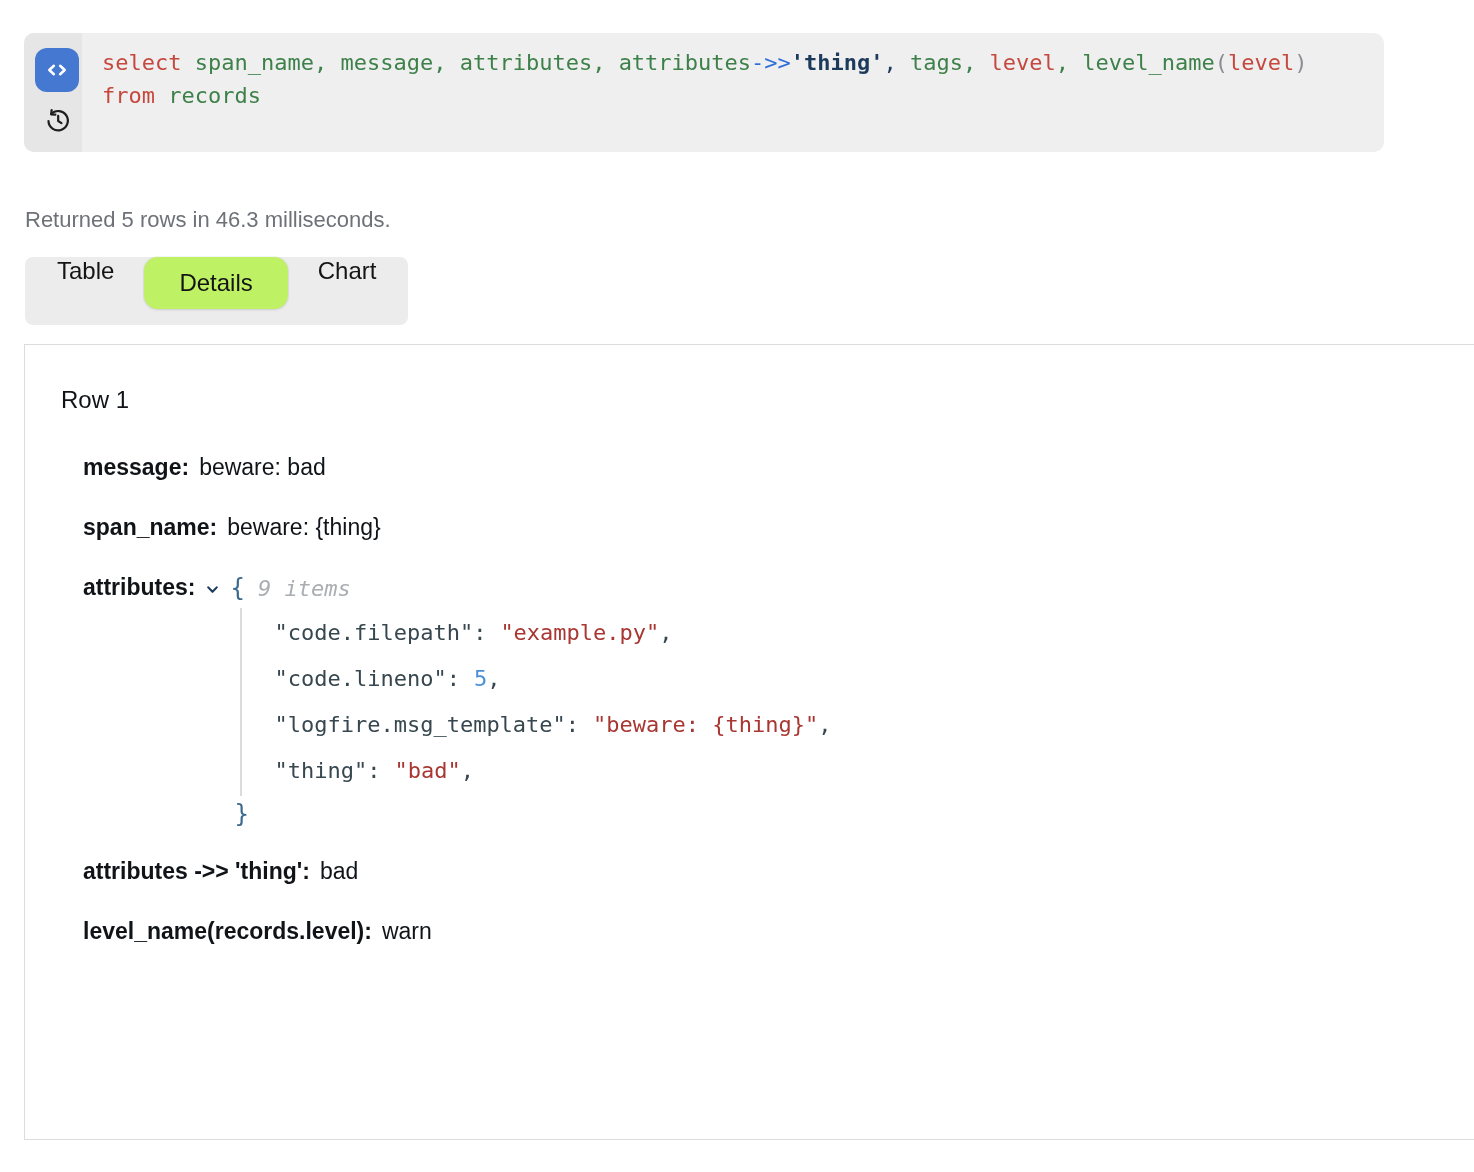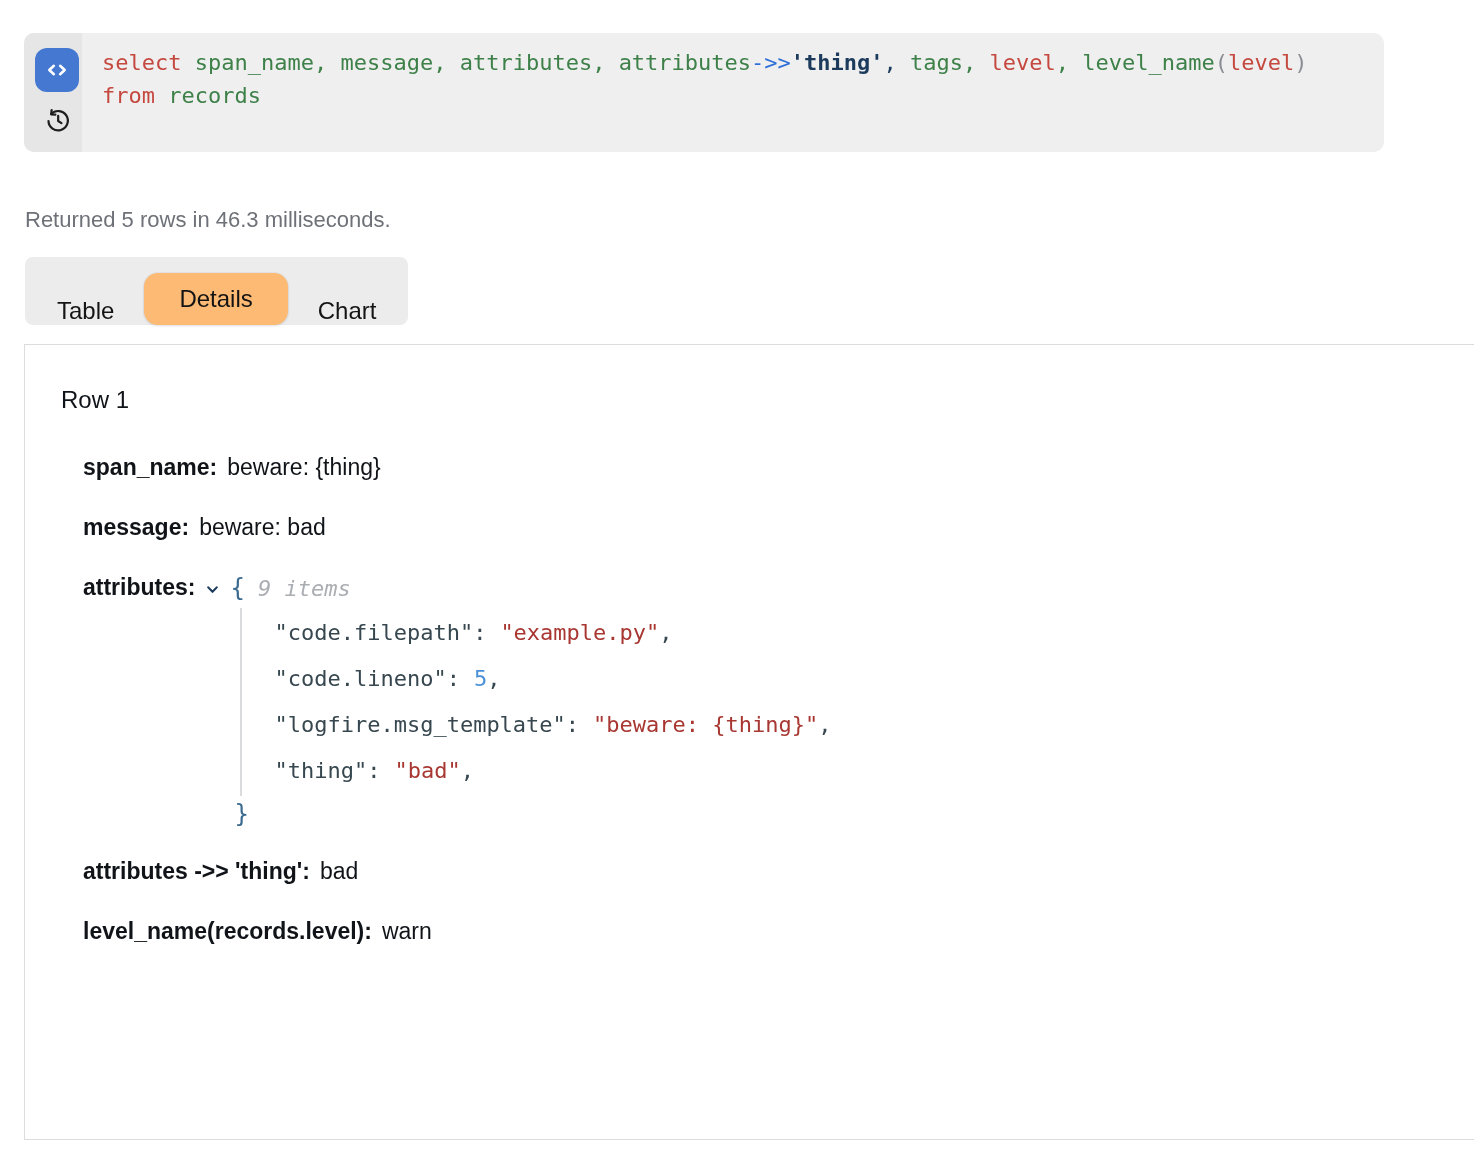--- a/index.html
+++ b/index.html
@@ -32,25 +32,25 @@
   .tok-op{color:var(--c-sql_operator);}
   .tok-str{color:var(--c-sql_string);font-weight:600;}
   .tok-strp{color:var(--c-sql_string);}
   .tok-par{color:var(--c-sql_paren);}
   .tok-pl{color:#333333;}
   
   .status{position:absolute;left:25px;top:207px;font-size:22px;color:var(--c-status_text);text-align:right;}
   
   .tabs{
     position:absolute;left:25px;top:257px;height:68px;background:var(--c-tabs_bg);
-    border-radius:8px;display:inline-flex;align-items:flex-end;padding:0 2px;
+    border-radius:8px;display:inline-flex;align-items:flex-start;padding:0 2px;
   }
   .tab{font-size:24px;color:#141414;padding:0 30px;cursor:pointer;white-space:nowrap;}
   .tab.active{
-    background:#fdba74;border-radius:14px;padding:12px 35px;
+    background:#bef264;border-radius:14px;padding:12px 35px;
     box-shadow:0 1px 3px rgba(0,0,0,0.10), 0 0 0 1px rgba(0,0,0,0.03);
   }
   
   .panel{
     position:absolute;left:24px;top:344px;width:1462px;height:796px;
     background:#ffffff;border:1px solid var(--c-panel_border);
     padding:41px 40px 30px 36px;box-sizing:border-box;
   }
   .row-title{font-size:24px;font-weight:400;margin:0 0 40px 0;}
   .fields{margin-left:22px;}
@@ -106,22 +106,22 @@
 
   <div class="tabs" id="tabs">
       <div class="tab">Table</div>
       <div class="tab active">Details</div>
       <div class="tab">Chart</div>
     </div>
 
   <div class="panel">
     <div class="row-title">Row 1</div>
     <div class="fields" id="fields">
+        <div class="field"><span class="f-label">message:</span><span class="f-value">beware: bad</span></div>
         <div class="field"><span class="f-label">span_name:</span><span class="f-value">beware: {thing}</span></div>
-        <div class="field"><span class="f-label">message:</span><span class="f-value">beware: bad</span></div>
         <div class="tree-field">
           <div class="tree-label">
             <span>attributes:</span>
             <svg class="chev" width="17" height="17" viewBox="0 0 16 16" fill="none" stroke="#1b3a5c" stroke-width="2" stroke-linecap="round" stroke-linejoin="round">
     <polyline points="4,6 8,10.2 12,6"></polyline>
   </svg>
           </div>
           <div class="tree-body">
             <div class="tree-head">
               <span class="bracket tok-brace">{</span>

